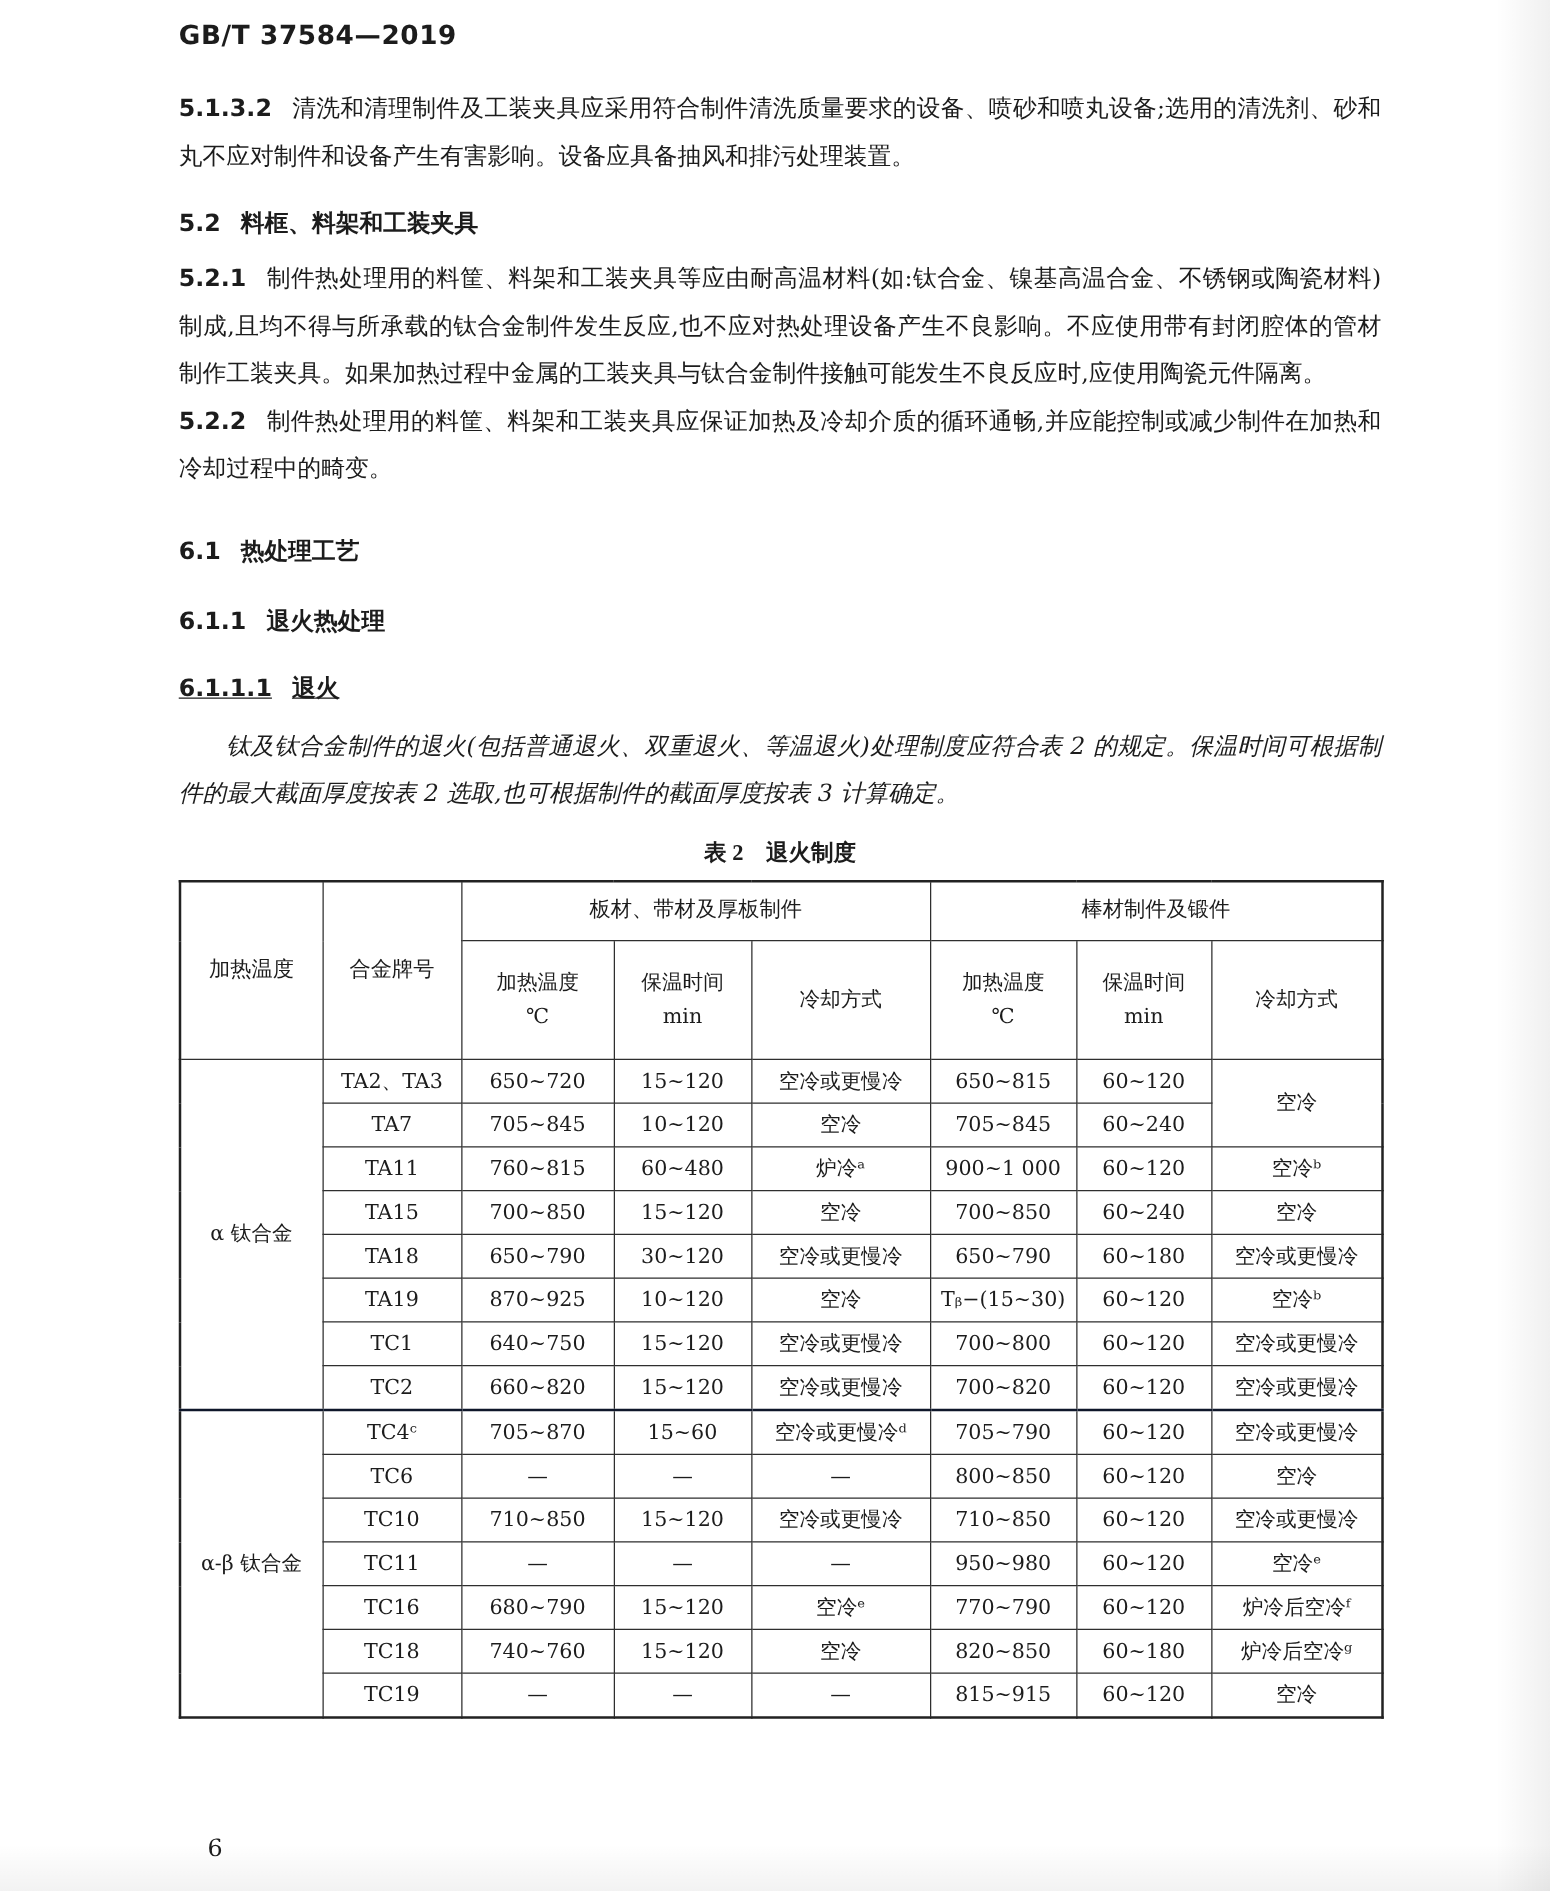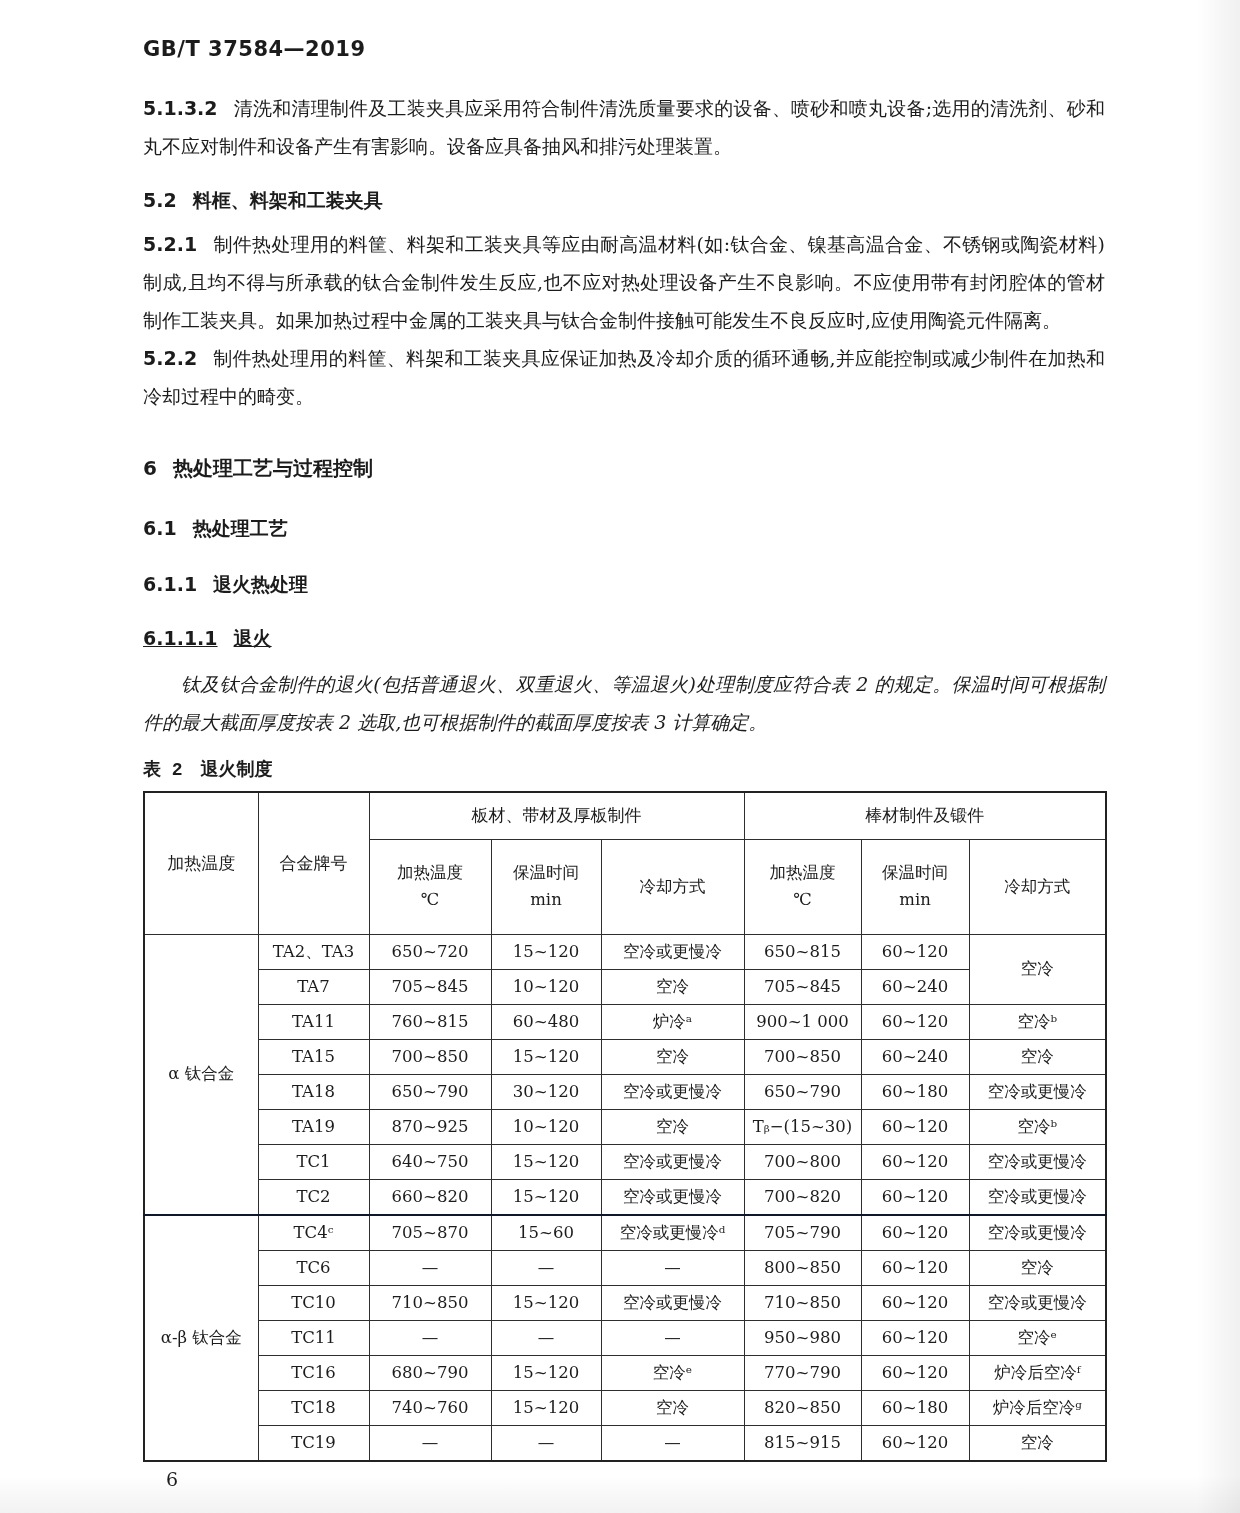--- a/index.html
+++ b/index.html
@@ -7,21 +7,21 @@
     width:1240px;height:1513px;
     background:#ffffff;
     background-image:
       linear-gradient(to right, rgba(0,0,0,0) 96.5%, rgba(0,0,0,0.06) 100%),
       linear-gradient(to bottom, rgba(0,0,0,0) 97.5%, rgba(0,0,0,0.05) 100%);
     font-family:"DejaVu Serif","Liberation Serif",serif;
     color:#1c1c1c;
     position:relative;
     overflow:hidden;
   }
-  .page{padding:16px 135px 0 143px;margin-top:21px;}
+  .page{padding:16px 135px 0 143px;}
   .doc-header{
     font-family:"DejaVu Sans","Liberation Sans",sans-serif;
     font-weight:700;font-size:21px;letter-spacing:0.5px;
   }
   .clause{font-size:19px;line-height:38px;text-align:justify;margin:0;}
   .clause .num{
     font-family:"DejaVu Sans","Liberation Sans",sans-serif;
     font-weight:700;margin-right:16px;white-space:nowrap;
   }
   .p-5132{margin-top:28px;}
@@ -32,22 +32,22 @@
     font-weight:700;font-size:19px;line-height:26px;margin:0;
   }
   .heading .num{margin-right:16px;}
   .h-52{margin-top:22px;}
   .h-6{margin-top:40px;font-size:20px;}
   .h-61{margin-top:34px;}
   .h-611{margin-top:30px;}
   .h-6111{margin-top:28px;text-decoration:underline;}
   .intro{margin-top:14px;text-indent:2em;font-style:italic;}
   .table-caption{
-    margin-top:16px;text-align:left;
-    font-family:Liberation Mono, monospace;
+    margin-top:16px;text-align:center;
+    font-family:Liberation Serif, serif;
     font-weight:700;font-size:18px;
   }
   table.t2{
     border-collapse:collapse;table-layout:fixed;
     width:962px;margin-top:10px;
     border:2px solid #222;
   }
   table.t2 th,table.t2 td{
     border:1px solid #2e2e2e;
     text-align:center;vertical-align:middle;
@@ -73,21 +73,20 @@
   <div class="doc-header">GB/T 37584—2019</div>
 
   <p class="clause p-5132"><span class="num">5.1.3.2</span><span>清洗和清理制件及工装夹具应采用符合制件清洗质量要求的设备、喷砂和喷丸设备;选用的清洗剂、砂和丸不应对制件和设备产生有害影响。设备应具备抽风和排污处理装置。</span></p>
 
   <p class="heading h-52"><span class="num">5.2</span><span>料框、料架和工装夹具</span></p>
 
   <p class="clause p-521"><span class="num">5.2.1</span><span>制件热处理用的料筐、料架和工装夹具等应由耐高温材料(如:钛合金、镍基高温合金、不锈钢或陶瓷材料)制成,且均不得与所承载的钛合金制件发生反应,也不应对热处理设备产生不良影响。不应使用带有封闭腔体的管材制作工装夹具。如果加热过程中金属的工装夹具与钛合金制件接触可能发生不良反应时,应使用陶瓷元件隔离。</span></p>
 
   <p class="clause p-522"><span class="num">5.2.2</span><span>制件热处理用的料筐、料架和工装夹具应保证加热及冷却介质的循环通畅,并应能控制或减少制件在加热和冷却过程中的畸变。</span></p>
 
-  <p class="heading h-6"><span class="num">6</span><span>热处理工艺与过程控制</span></p>
 
   <p class="heading h-61"><span class="num">6.1</span><span>热处理工艺</span></p>
 
   <p class="heading h-611"><span class="num">6.1.1</span><span>退火热处理</span></p>
 
   <p class="heading h-6111"><span class="num">6.1.1.1</span><span>退火</span></p>
 
   <p class="clause intro">钛及钛合金制件的退火(包括普通退火、双重退火、等温退火)处理制度应符合表 2 的规定。保温时间可根据制件的最大截面厚度按表 2 选取,也可根据制件的截面厚度按表 3 计算确定。</p>
 
   <div class="table-caption">表 2　退火制度</div>

